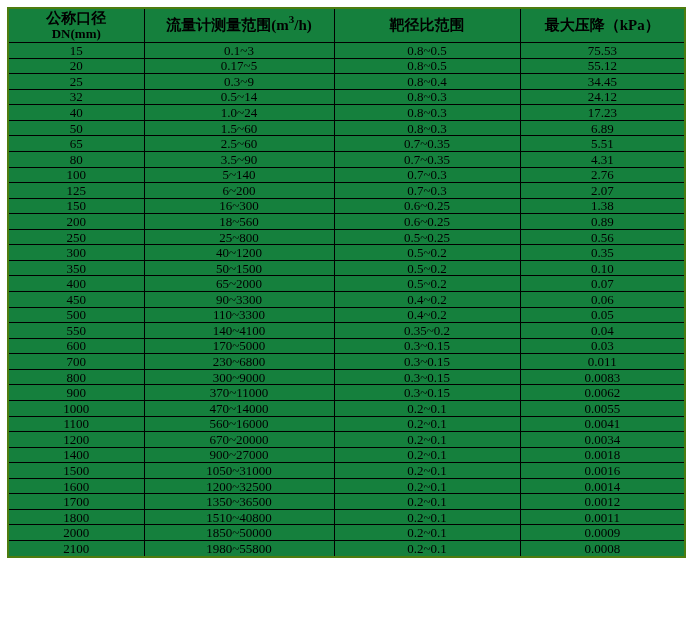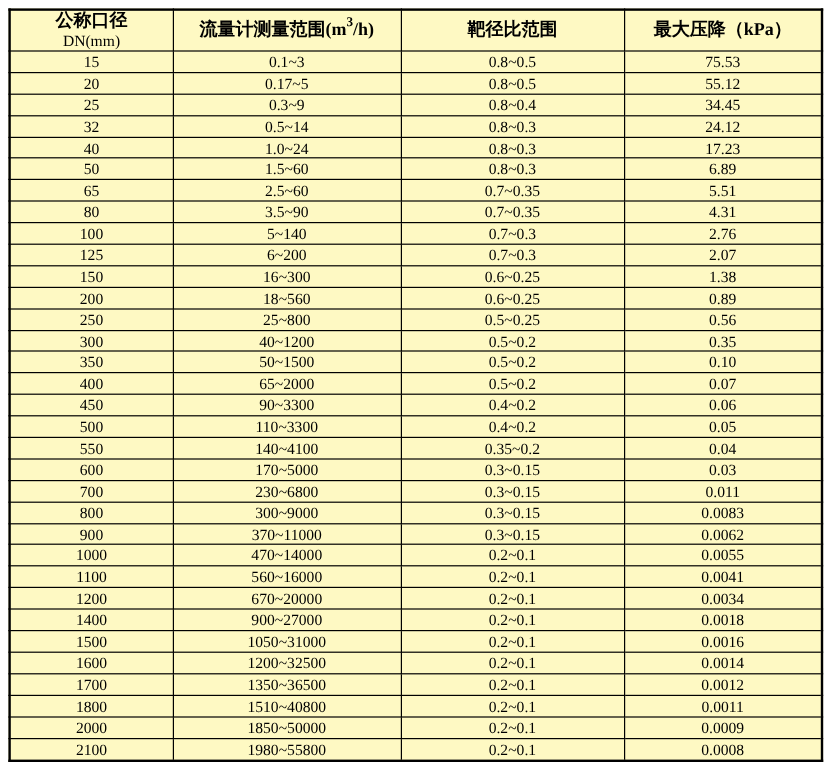--- a/index.html
+++ b/index.html
@@ -12,25 +12,25 @@
     height: 644px;
     position: relative;
     font-family: "Liberation Serif", "DejaVu Serif", serif;
     color: #000000;
   }
   table.spec {
     position: absolute;
     left: 7px;
     top: 7px;
     width: 677px;
-    height: 628px;
+    height: 551px;
     border-collapse: collapse;
     table-layout: fixed;
-    border: 2px solid #000000;
-    background: #fef9c3;
+    border: 2px solid #4d7c0f;
+    background: #15803d;
   }
   table.spec th,
   table.spec td {
     border: 1px solid #000000;
     text-align: center;
     vertical-align: middle;
     padding: 0;
     overflow: hidden;
     white-space: nowrap;
   }
@@ -39,21 +39,21 @@
     font-weight: bold;
     font-size: 15px;
     line-height: 1.05;
   }
   table.spec td {
     font-size: 13px;
     line-height: 1;
   }
   .hdr-sub {
     font-size: 13px;
-    font-weight: normal;
+    font-weight: bold;
   }
   .sup {
     font-size: 11px;
     position: relative;
     top: -7px;
   }
 </style>
 </head>
 <body>
 

